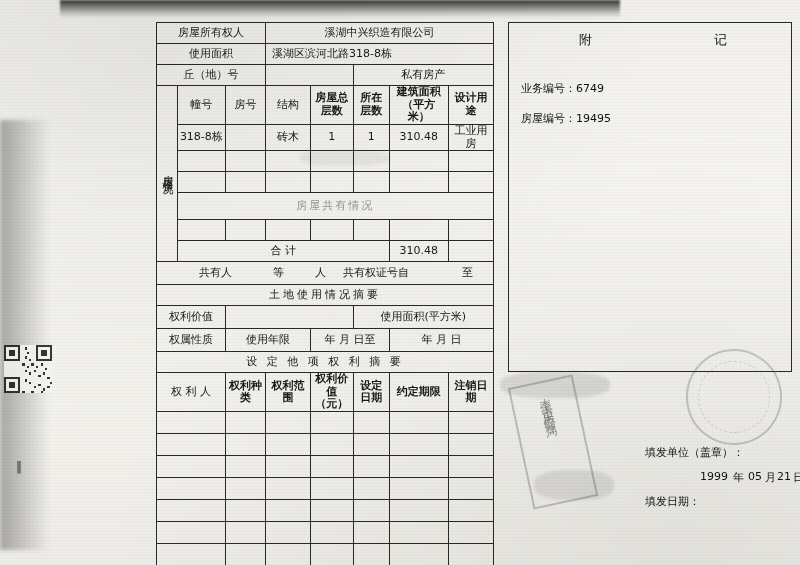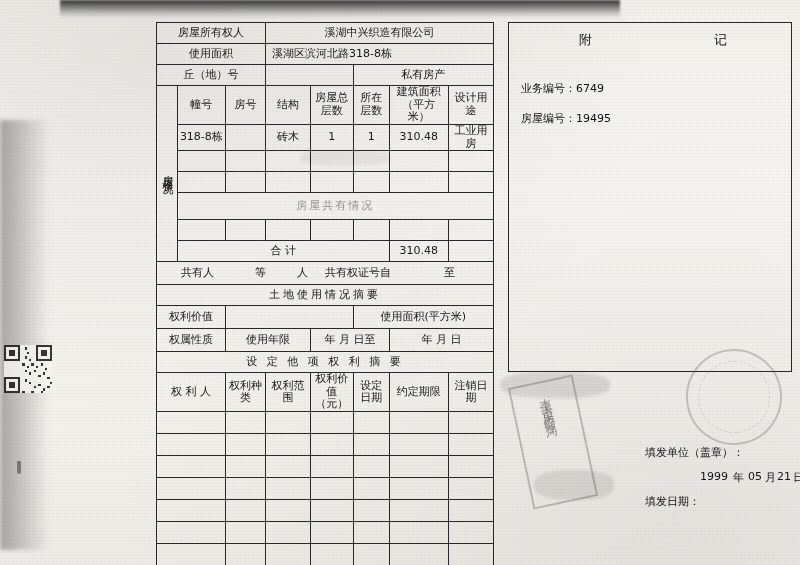--- a/index.html
+++ b/index.html
@@ -43,21 +43,21 @@
     border:1px solid #2a2a2a;
     font-size:11px;
     color:#1a1a1a;
     text-align:center;
     vertical-align:middle;
     padding:0 2px;
     line-height:1.15;
     font-family:"DejaVu Sans","Liberation Sans",sans-serif;
   }
   .sm{font-size:10px;}
-  .xs{font-size:9px;}
+  .xs{font-size:9px;font-weight:bold;}
   .hand{
     font-family:"DejaVu Sans","Liberation Sans",sans-serif;
     color:#111;
   }
   .vert{
     writing-mode:vertical-rl;
     text-orientation:upright;
     letter-spacing:3px;
     font-size:11px;
   }
@@ -246,21 +246,21 @@
       <td></td>
     </tr>
 
     <tr>
       <td colspan="5">合 计</td>
       <td class="hand">310.48</td>
       <td></td>
     </tr>
 
     <tr>
-      <td colspan="8" style="height:22px;text-align:left;padding-left:24px">
+      <td colspan="8" style="height:22px;text-align:center;padding-left:24px">
         <span>共有人</span>
         <span style="display:inline-block;width:34px"></span>
         <span>等</span>
         <span style="display:inline-block;width:24px"></span>
         <span>人</span>
         <span style="display:inline-block;width:10px"></span>
         <span>共有权证号自</span>
         <span style="display:inline-block;width:46px"></span>
         <span>至</span>
       </td>

